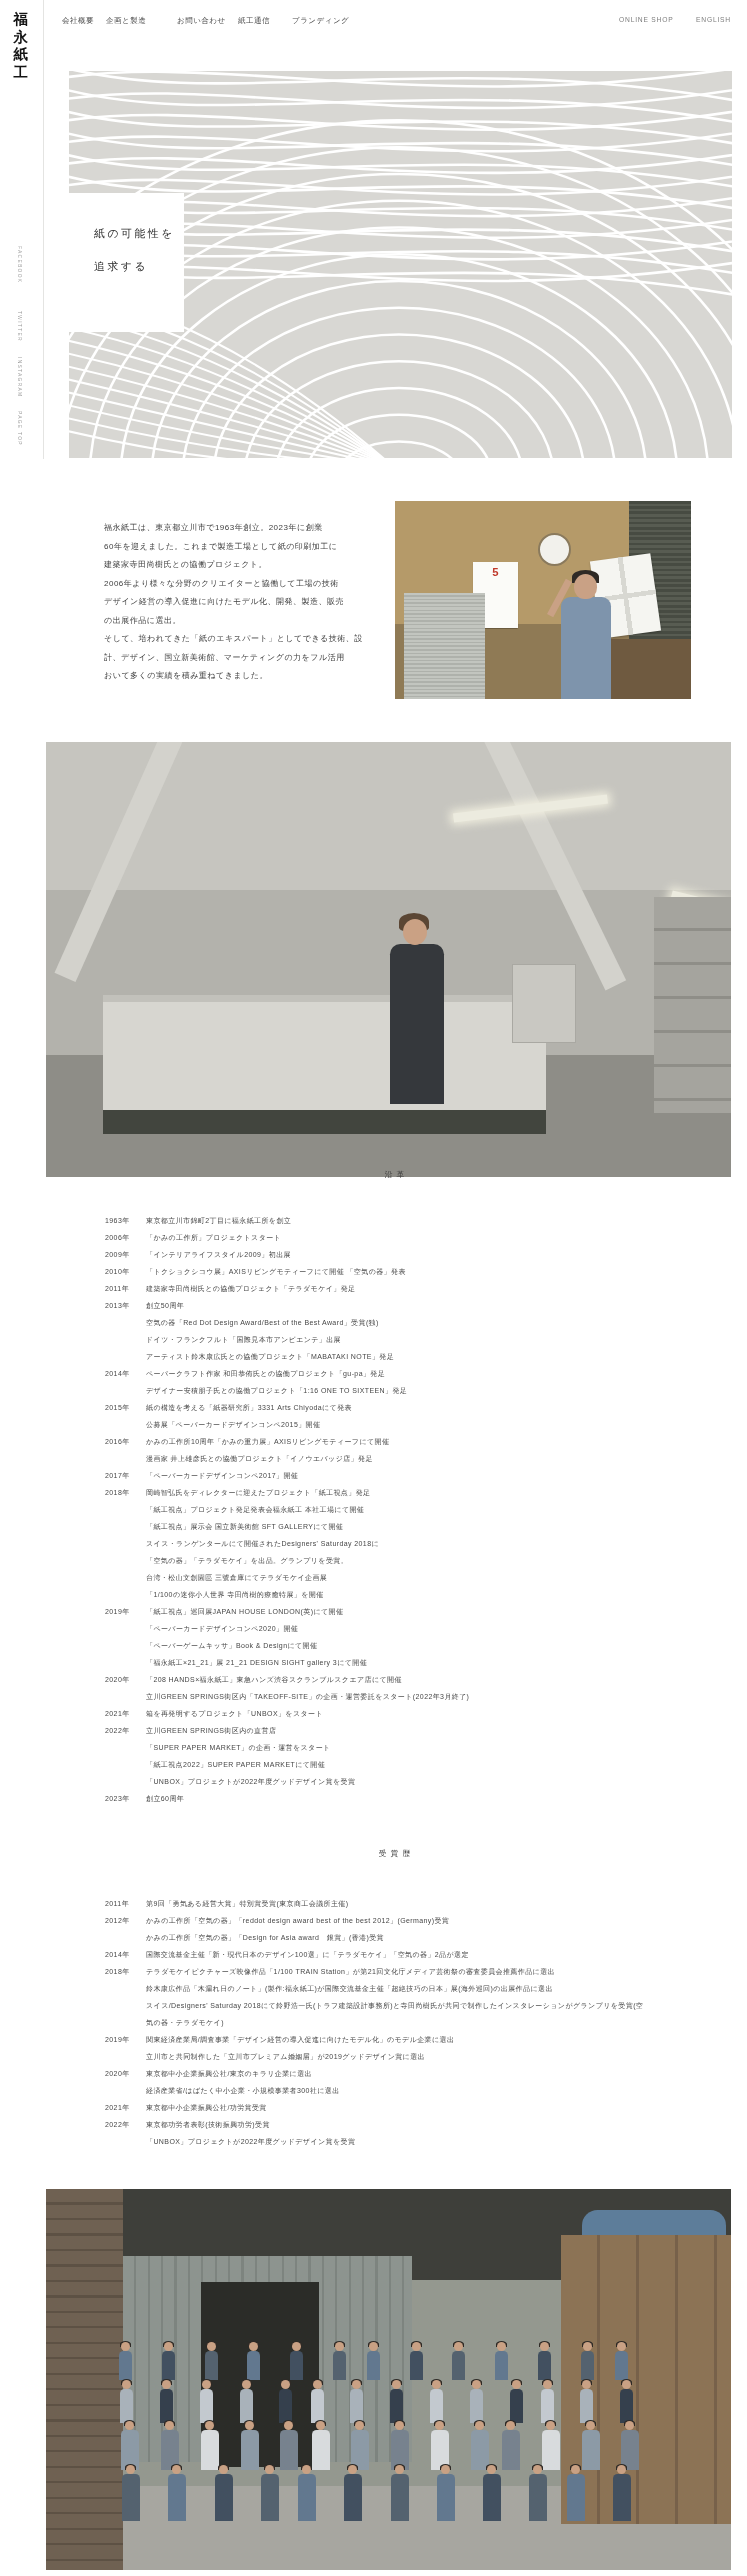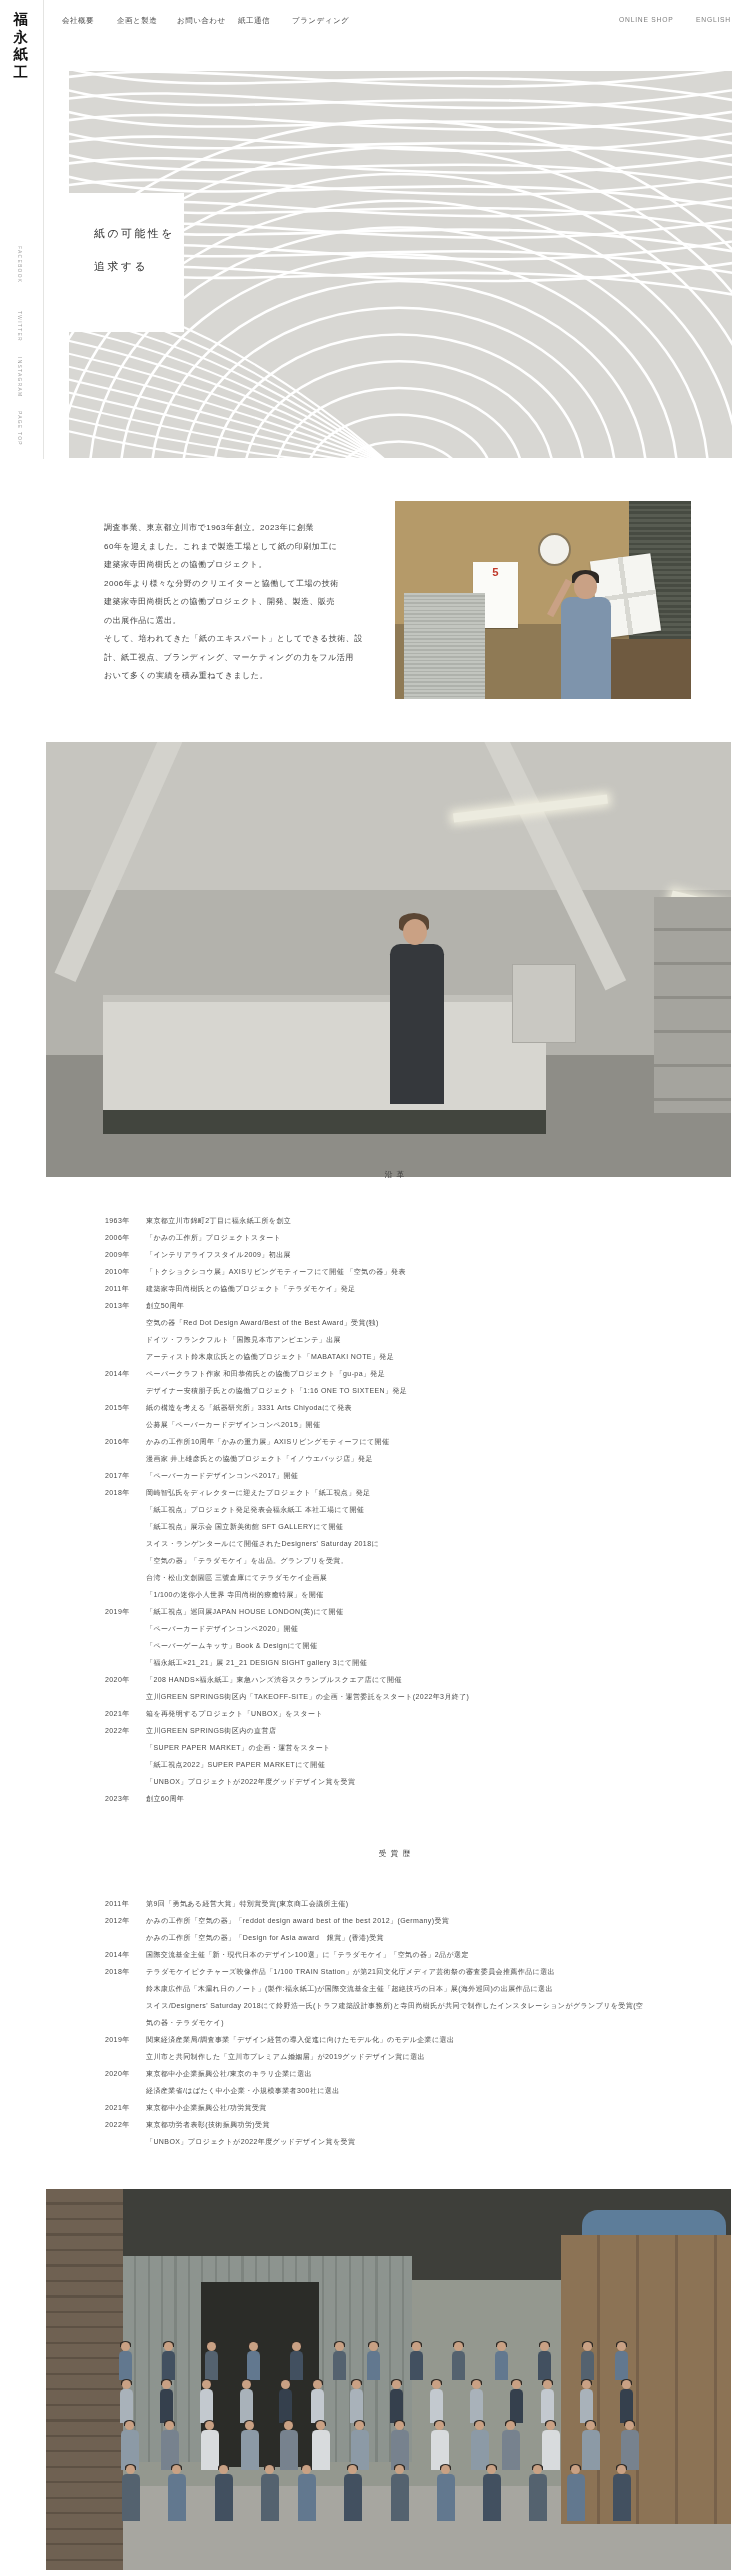--- a/index.html
+++ b/index.html
@@ -80,21 +80,21 @@
       <div>永</div>
       <div>紙</div>
       <div>工</div>
     </div>
   <div class="abs vsoc" style="top:246px">FACEBOOK</div>
   <div class="abs vsoc" style="top:311px">TWITTER</div>
   <div class="abs vsoc" style="top:357px">INSTAGRAM</div>
   <div class="abs vsoc" style="top:411px">PAGE TOP</div>
 
   <div class="abs nav-item" style="left:62px">会社概要</div>
-  <div class="abs nav-item" style="left:117px">企画と製造</div>
+  <div class="abs nav-item" style="left:106px">企画と製造</div>
   <div class="abs nav-item" style="left:177px">お問い合わせ</div>
   <div class="abs nav-item" style="left:238px">紙工通信</div>
   <div class="abs nav-item" style="left:292px">ブランディング</div>
   <div class="abs hdr-right" style="left:619px">ONLINE SHOP</div>
   <div class="abs hdr-right" style="left:696px">ENGLISH</div>
 
   <div class="abs hero">
     <svg id="hero-art" viewBox="0 0 1286 752" preserveAspectRatio="none">
         <rect x="0" y="0" width="1286" height="752" fill="#d8d7d3"></rect>
         <path d="M-30 16 C 300 -40, 700 92, 1320 -10" stroke="#fff" stroke-width="5" fill="none"></path>
@@ -143,28 +143,28 @@
         <path d="M-30 668 Q 300 748 630 770" stroke="#fff" stroke-width="4" fill="none"></path>
         <path d="M-30 693 Q 300 775 630 770" stroke="#fff" stroke-width="4" fill="none"></path>
       </svg>
   </div>
   <div class="abs hero-notch"></div>
   <div class="abs hero-copy" style="left:94px;top:227px">紙の可能性を</div>
   <div class="abs hero-copy" style="left:94px;top:260px">追求する</div>
 
   <div class="abs intro">
 
-  <div class="intro-line">調査事業、東京都立川市で1963年創立。2023年に創業</div>
+  <div class="intro-line">福永紙工は、東京都立川市で1963年創立。2023年に創業</div>
       <div class="intro-line">60年を迎えました。これまで製造工場として紙の印刷加工に</div>
       <div class="intro-line">建築家寺田尚樹氏との協働プロジェクト。</div>
       <div class="intro-line">2006年より様々な分野のクリエイターと協働して工場の技術</div>
-      <div class="intro-line">建築家寺田尚樹氏との協働プロジェクト、開発、製造、販売</div>
+      <div class="intro-line">デザイン経営の導入促進に向けたモデル化、開発、製造、販売</div>
       <div class="intro-line">の出展作品に選出。</div>
       <div class="intro-line">そして、培われてきた「紙のエキスパート」としてできる技術、設</div>
-      <div class="intro-line">計、紙工視点、ブランディング、マーケティングの力をフル活用</div>
+      <div class="intro-line">計、デザイン、国立新美術館、マーケティングの力をフル活用</div>
       <div class="intro-line">おいて多くの実績を積み重ねてきました。</div>
     </div>
 
   <div class="abs photo1">
     <div class="abs p1-shutter"></div>
     <div class="abs p1-clock"></div>
     <div class="abs p1-cal">
         <span>5</span>
       </div>
     <div class="abs p1-stack"></div>

